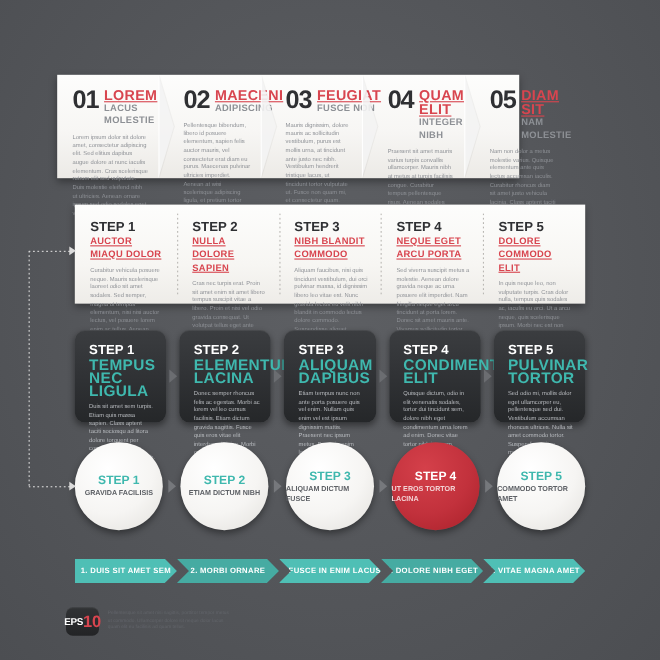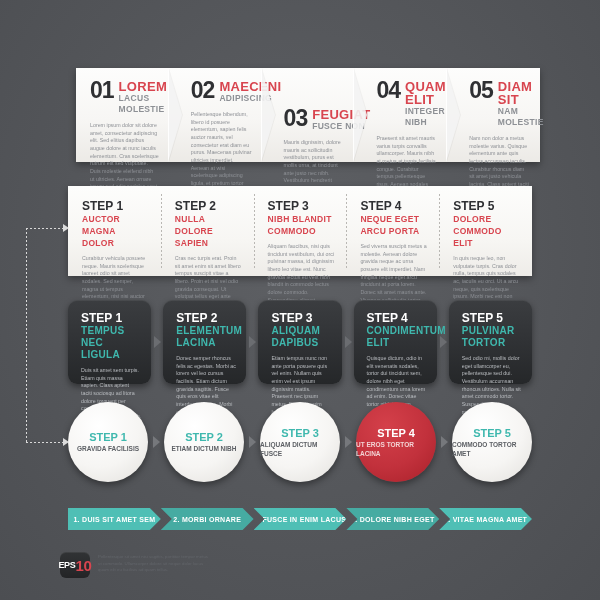--- a/index.html
+++ b/index.html
@@ -10,28 +10,28 @@
     position:relative;
   }
   #stage{
     position:absolute;left:0;top:0;width:600px;height:600px;
     background:radial-gradient(ellipse at 50% 42%, #5e6064 0%, #54565a 55%, #4c4e52 100%);
   }
 
   
   .row{position:absolute;}
   .num{font-weight:bold;color:#2f3033;letter-spacing:-1px;}
-  .ttl-red{color:#d8454f;font-weight:bold;letter-spacing:.3px;}
+  .ttl-red{color:#d8454f;font-weight:bold;letter-spacing:.3px;text-decoration:underline;}
   .sub-gray{color:#8d9095;font-weight:bold;letter-spacing:.3px;}
   .ttl-teal{color:#3fb8ae;font-weight:bold;letter-spacing:.3px;}
   .body-txt{color:#8e9196;line-height:1.45;}
   .body-txt-dark{color:#b9bcc0;line-height:1.45;}
 
   
-  #row1{left:76px;top:68px;width:464px;height:94px;
+  #row1{left:52px;top:68px;width:420px;height:94px;
         background:linear-gradient(180deg,#fdfdfc 0%,#f7f6f4 55%,#eceae6 100%);
         box-shadow:0 3px 7px rgba(0,0,0,.35);}
   #row1 .cell{position:absolute;top:0;height:94px;box-sizing:border-box;padding:12px 10px 0 14px;}
   #row1 .sep{position:absolute;top:0;width:14px;height:94px;pointer-events:none;}
   #row1 .sep:after{content:"";position:absolute;left:0;top:0;width:0;height:0;
         border-top:47px solid transparent;border-bottom:47px solid transparent;
         border-left:14px solid rgba(0,0,0,.045);}
   #row1 .sep:before{content:"";position:absolute;left:-1px;top:0;width:0;height:0;
         border-top:47px solid transparent;border-bottom:47px solid transparent;
         border-left:14px solid rgba(255,255,255,.9);}
@@ -57,21 +57,21 @@
   
   #row3{left:68px;top:300px;width:464px;height:84px;}
   #row3 .card{position:absolute;top:0;height:84px;box-sizing:border-box;
         padding:12px 10px 0 13px;border-radius:9px;
         background:linear-gradient(180deg,#3b3d40 0%,#303235 50%,#252729 100%);
         box-shadow:0 3px 6px rgba(0,0,0,.4), inset 0 1px 0 rgba(255,255,255,.07);}
   #row3 .arw{position:absolute;top:36px;width:0;height:0;
         border-top:6px solid transparent;border-bottom:6px solid transparent;
         border-left:7px solid #6b6d71;}
   .r3t1{font-size:12px;line-height:13px;color:#ffffff;font-weight:bold;}
-  .r3t2{font-size:10px;line-height:12px;margin-bottom:6px;}
+  .r3t2{font-size:14px;line-height:12px;margin-bottom:6px;}
   #row3 .body-txt-dark{font-size:5.3px;}
 
   
   #row4{left:68px;top:402px;width:464px;height:80px;}
   .circ{position:absolute;top:0;width:80px;height:80px;border-radius:50%;
         display:flex;flex-direction:column;align-items:center;justify-content:center;
         box-shadow:0 3px 7px rgba(0,0,0,.4);}
   .circ.light{background:radial-gradient(circle at 38% 30%,#ffffff 0%,#f6f5f3 55%,#e2e0dc 100%);}
   .circ.red{background:radial-gradient(circle at 38% 30%,#d4404a 0%,#c2313c 55%,#a82029 100%);}
   .circ .c1{font-size:11px;font-weight:bold;line-height:12px;}
@@ -133,21 +133,21 @@
         <div class="r1head">
           <div class="num">02</div>
           <div class="tw">
             <div class="ttl-red t1">MAECENI</div>
             <div class="sub-gray t2">ADIPISCING</div>
           </div>
         </div>
         <div class="body-txt">Pellentesque bibendum, libero id posuere elementum, sapien felis auctor mauris, vel consectetur erat diam eu purus. Maecenas pulvinar ultricies imperdiet. Aenean at wisi scelerisque adipiscing ligula, et pretium tortor lobortis semper. Fusce luctus nunc tellus, in pharetra.</div>
       </div>
       <div class="sep" style="left: 92.8px;"></div>
-      <div class="cell" style="left: 185.6px; width: 92.8px; padding-left: 22px; margin-top: 28px;">
+      <div class="cell" style="left: 185.6px; width: 92.8px; padding-left: 22px;">
         <div class="r1head">
           <div class="num">03</div>
           <div class="tw">
             <div class="ttl-red t1">FEUGIAT</div>
             <div class="sub-gray t2">FUSCE NON</div>
           </div>
         </div>
         <div class="body-txt">Mauris dignissim, dolore mauris ac sollicitudin vestibulum, purus est mollis urna, at tincidunt ante justo nec nibh. Vestibulum hendrerit tristique lacus, ut tincidunt tortor vulputate ut. Fusce non quam mi, et consectetur quam. Donec feugiat fringilla commodo.</div>
       </div>
       <div class="sep" style="left: 185.6px;"></div>
@@ -171,21 +171,21 @@
           </div>
         </div>
         <div class="body-txt">Nam non dolor a metus molestie varius. Quisque elementum ante quis lectus accumsan iaculis. Curabitur rhoncus diam sit amet justo vehicula lacinia. Class aptent taciti sociosqu ad litora torquent per conubia nostra, per inceptos himenaeos. Nam arcu enim, rutrum sit amet.</div>
       </div>
       <div class="sep" style="left: 371.2px;"></div>
     </div>
 
   <div class="row" id="row2">
       <div class="cell" style="left: 0px; width: 92.8px;">
         <div class="r2t1">STEP 1</div>
-        <div class="ttl-red r2t2">AUCTOR MAGNA DOLOR</div>
+        <div class="ttl-red r2t2">AUCTOR MIAQU DOLOR</div>
         <div class="body-txt">Curabitur vehicula posuere neque. Mauris scelerisque laoreet odio sit amet sodales. Sed semper, magna ut tempus elementum, nisi nisi auctor lectus, vel posuere lorem enim ac tellus. Aenean pulvinar cursus enim, ut accumsan orci ornare in dolore. Pellentesque id eros.</div>
       </div>
       <div class="cell" style="left: 92.8px; width: 92.8px;">
         <div class="r2t1">STEP 2</div>
         <div class="ttl-red r2t2">NULLA DOLORE SAPIEN</div>
         <div class="body-txt">Cras nec turpis erat. Proin sit amet enim sit amet libero tempus suscipit vitae a libero. Proin et nisi vel odio gravida consequat. Ut volutpat tellus eget ante tempus nec venenatis ligula tincidunt. Nulla dolore sapien ante, elementum in lobortis non, sodales sed enim risaou.</div>
       </div>
       <div class="dot" style="left: 92.8px;"></div>
       <div class="cell" style="left: 185.6px; width: 92.8px;">
         <div class="r2t1">STEP 3</div>

